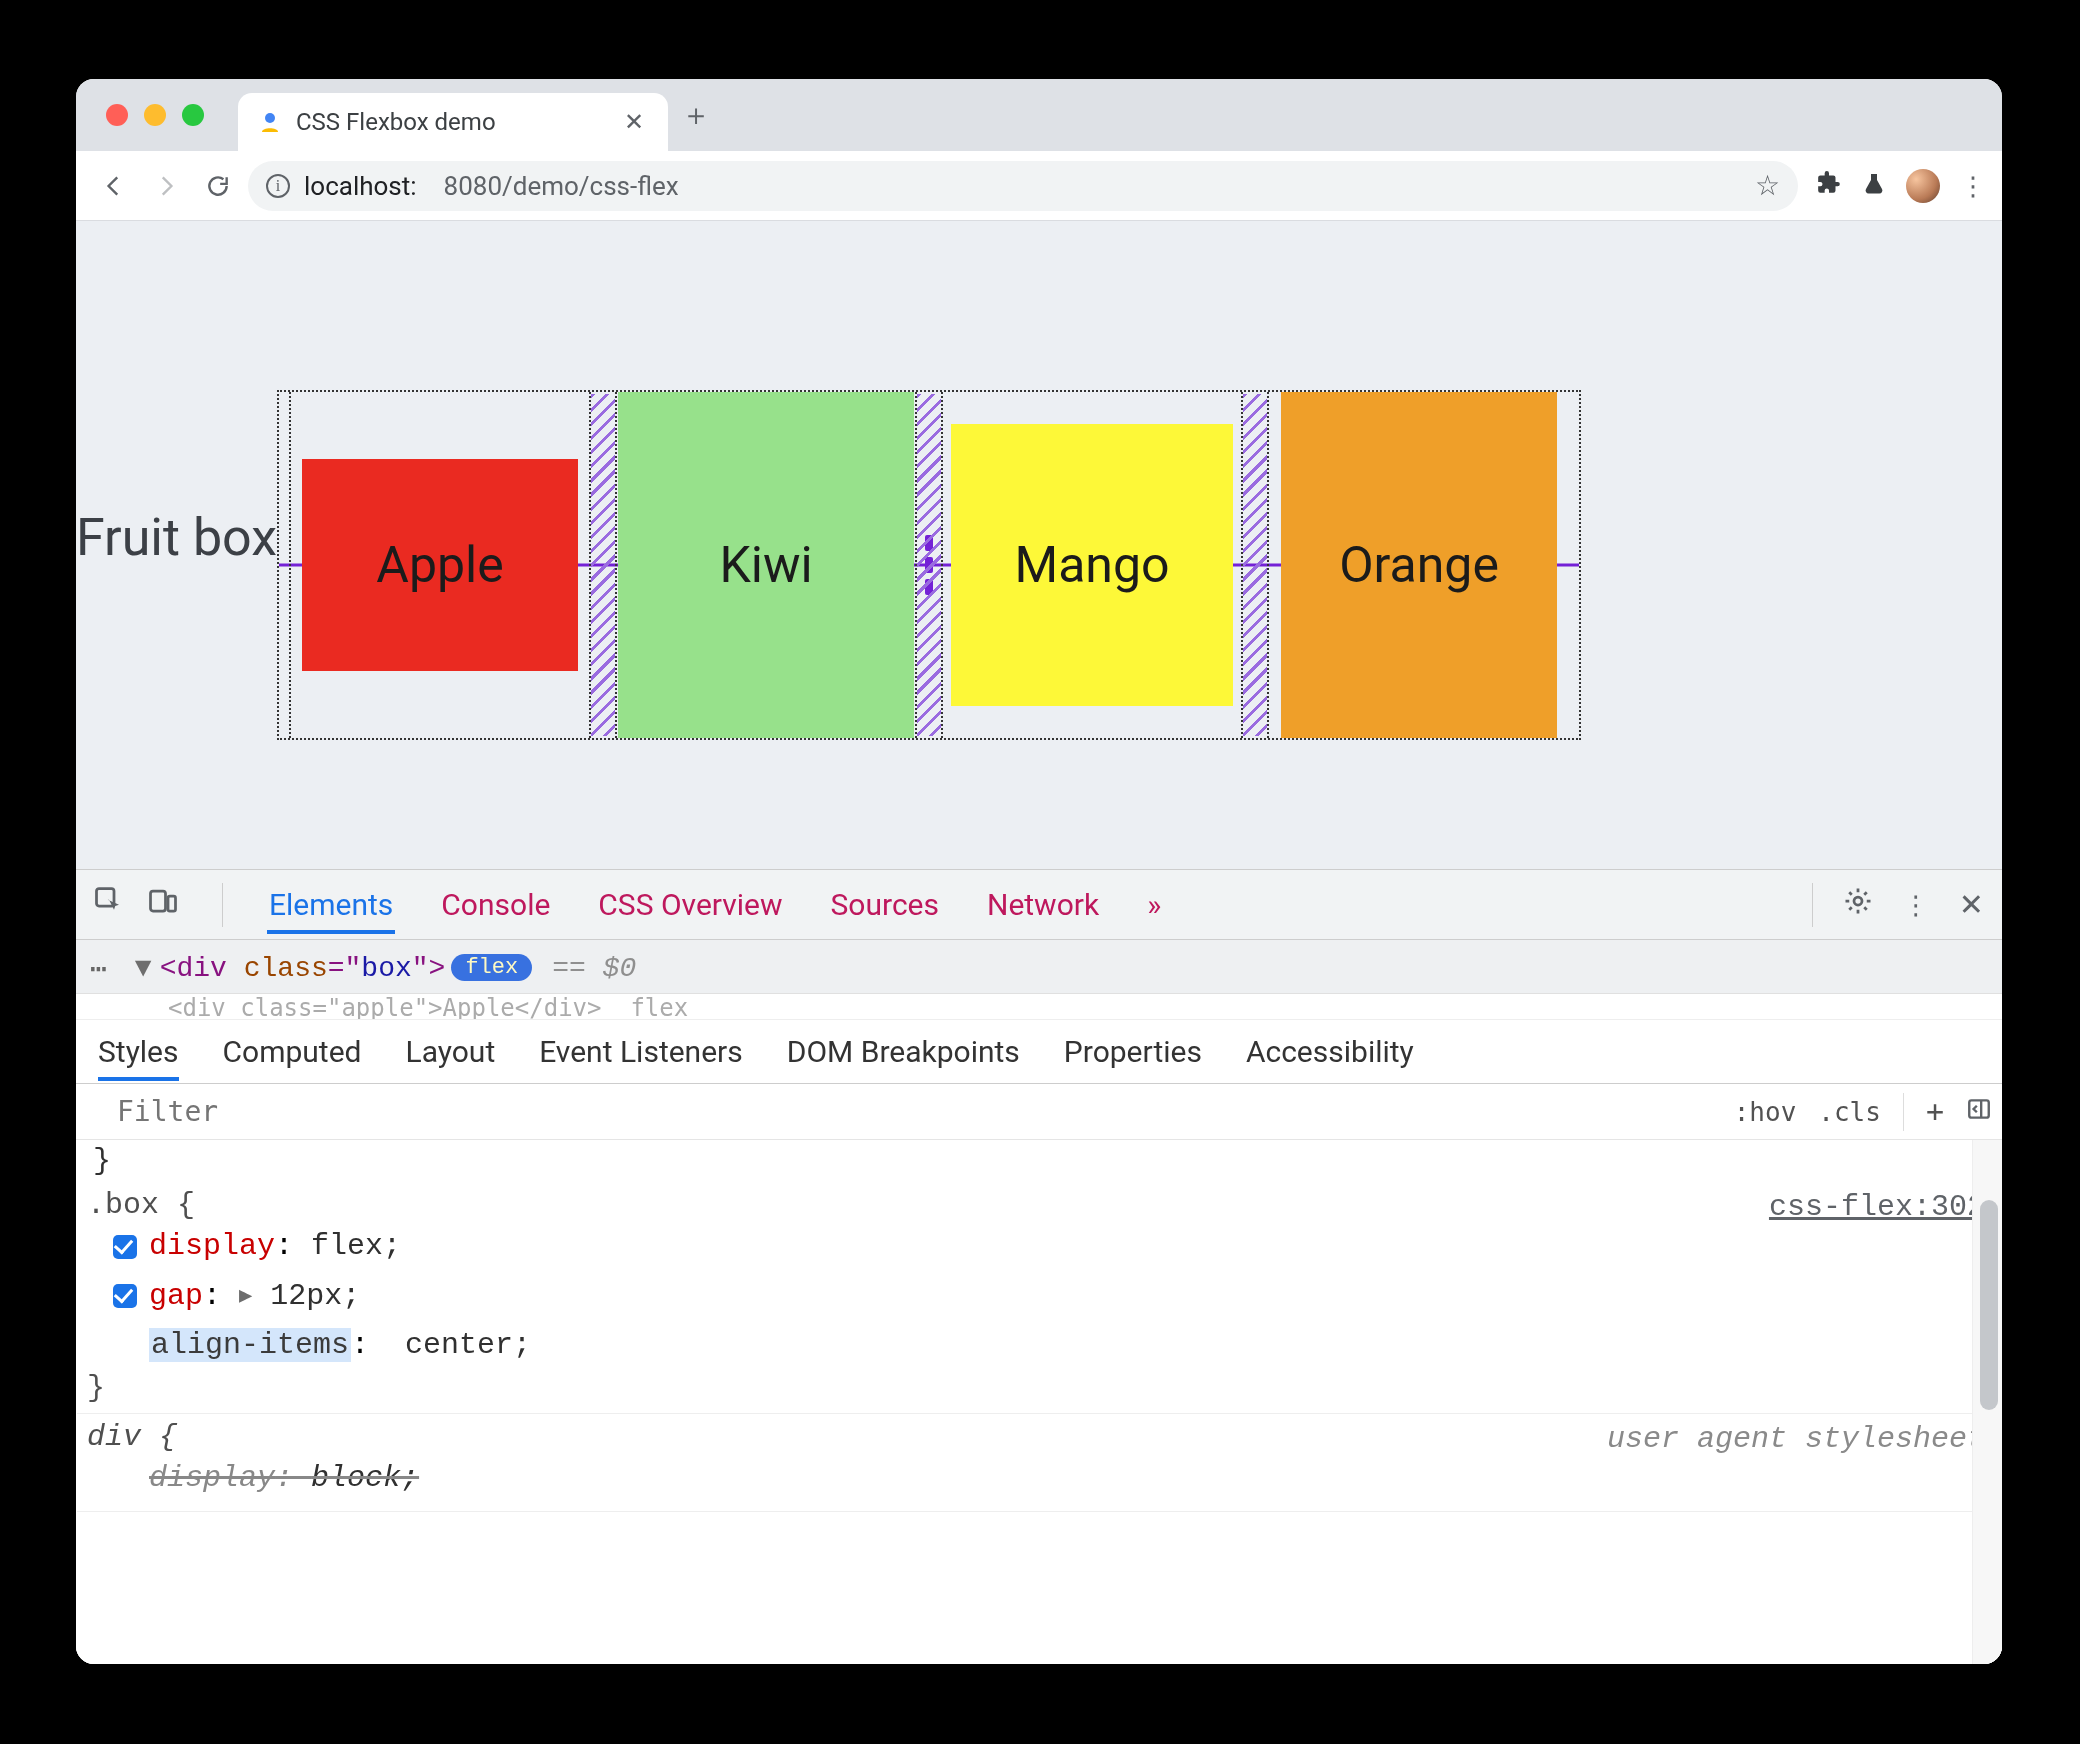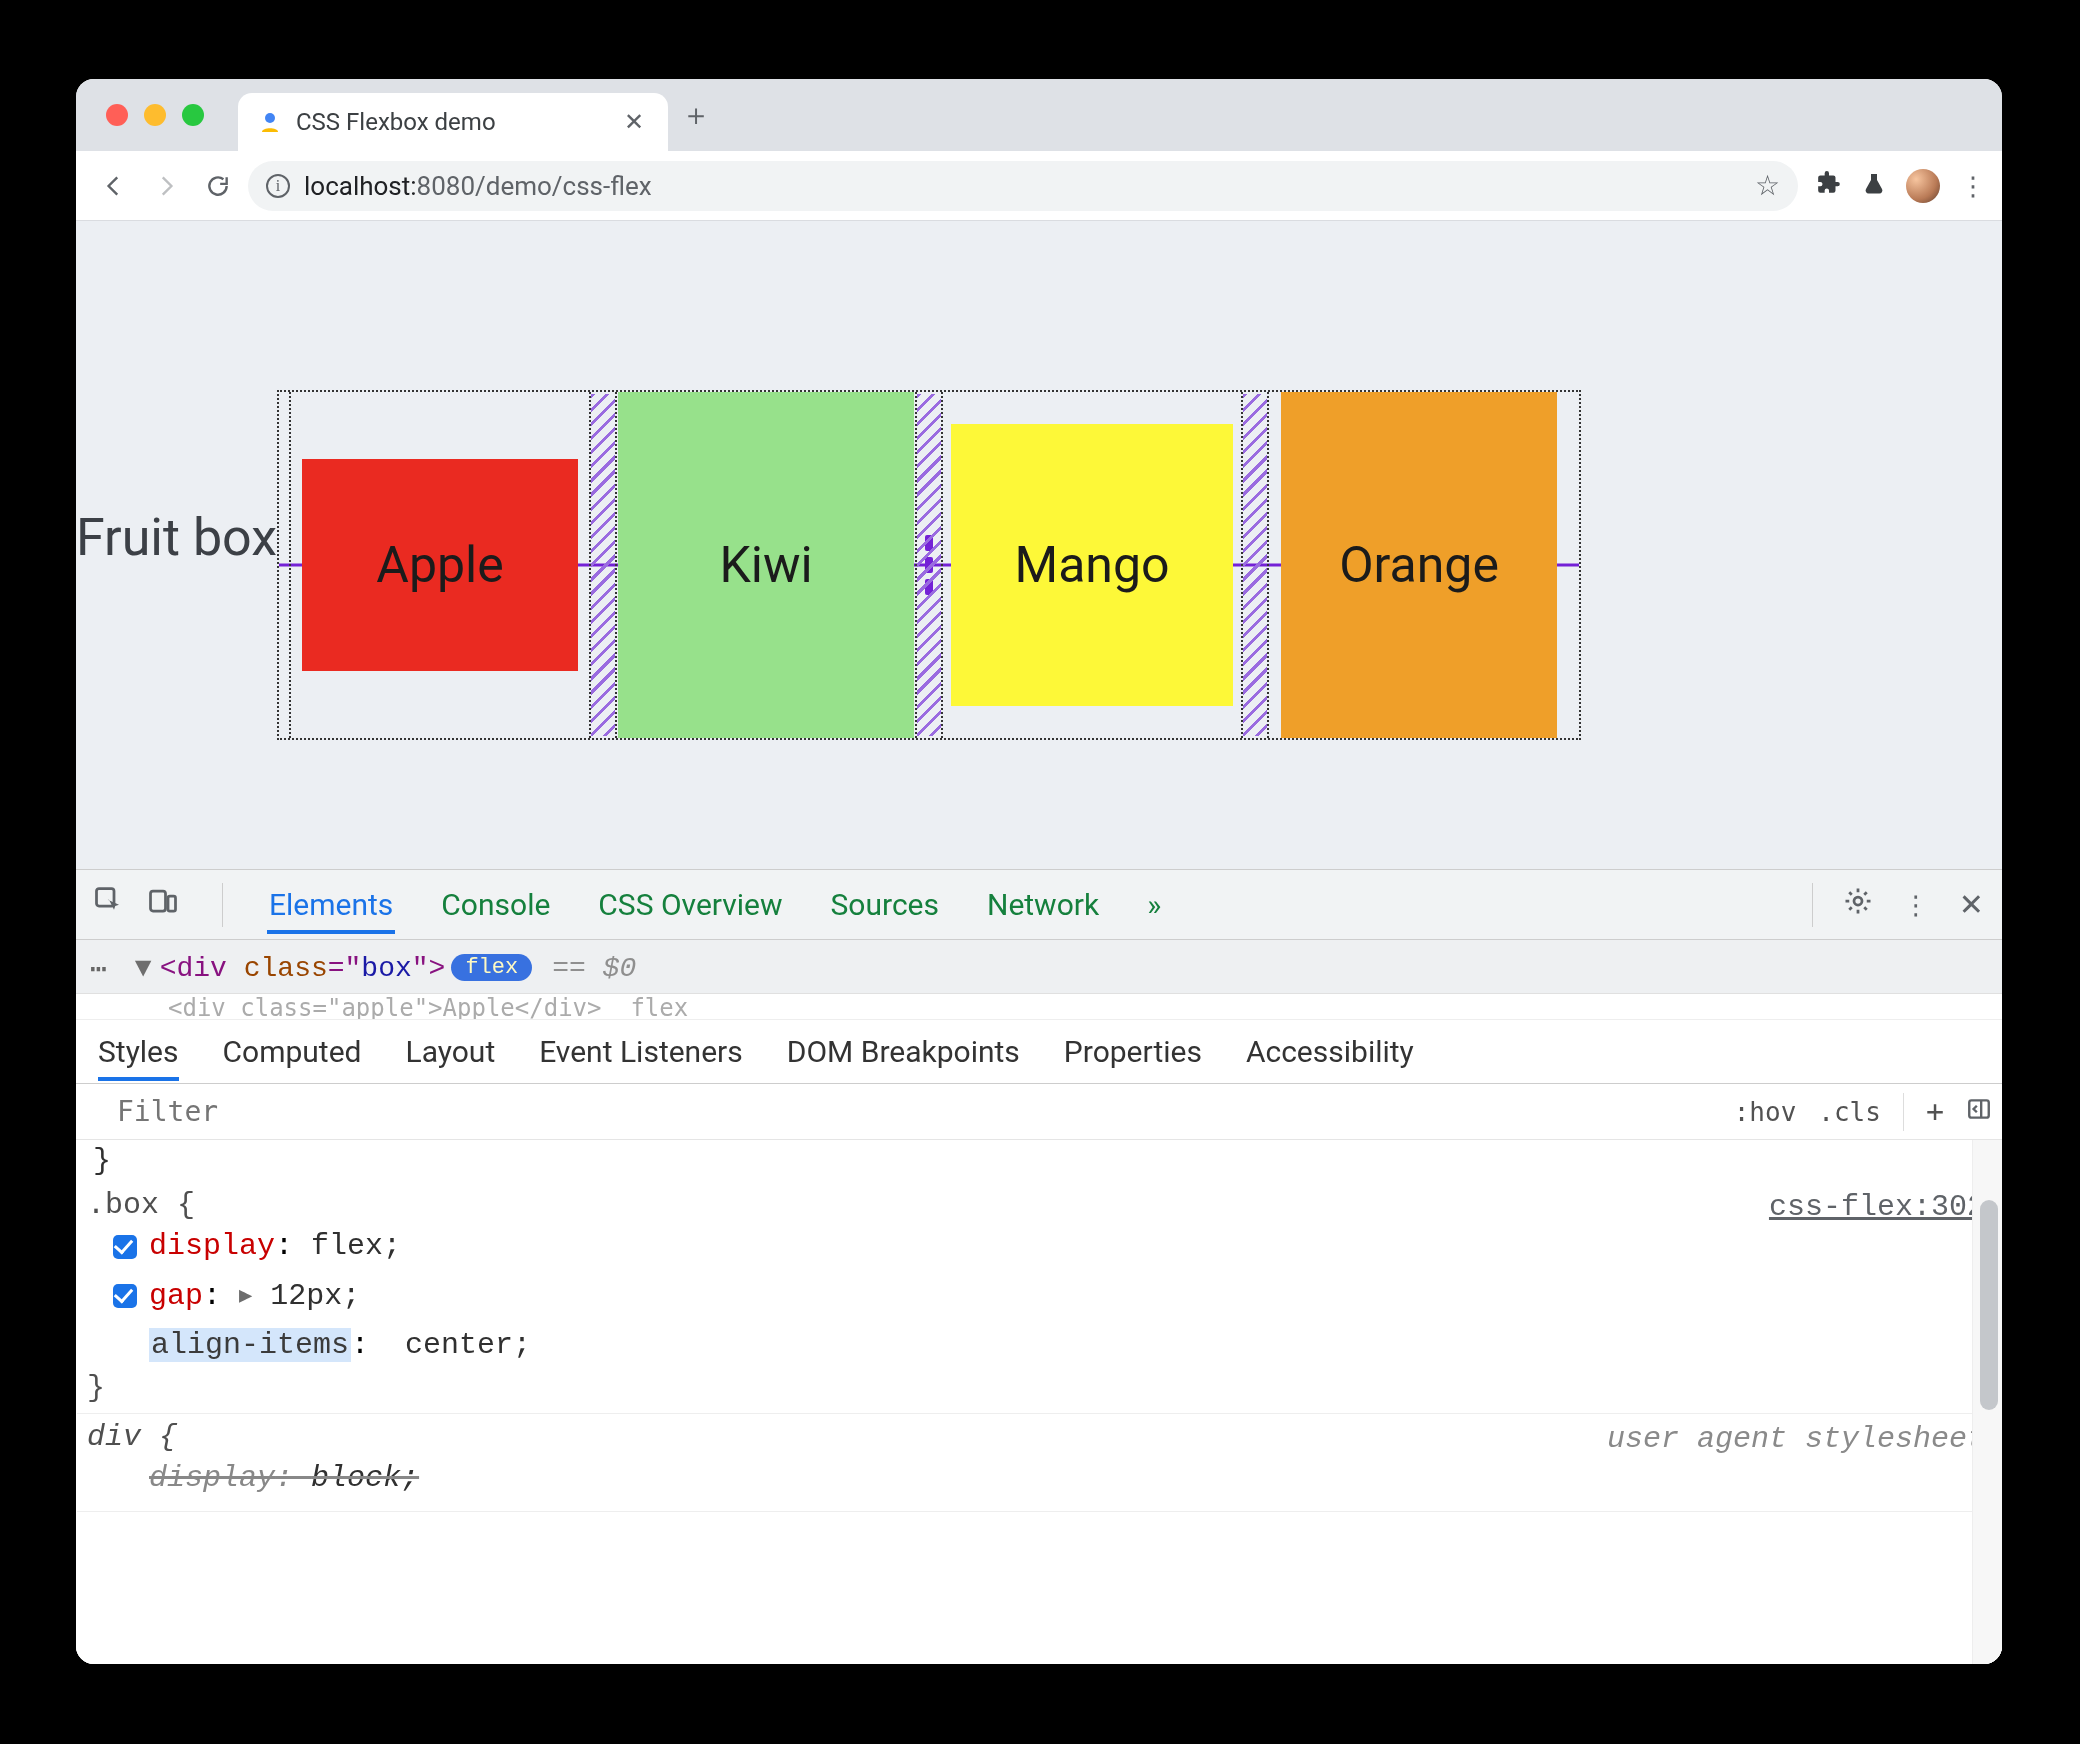--- a/index.html
+++ b/index.html
@@ -51,21 +51,21 @@
   .tbtn { width:44px; height:44px; display:flex; align-items:center; justify-content:center; color:#5f6368; font-size:24px; border-radius:50%; cursor:pointer;}
   .nav-back svg, .nav-fwd svg, .reload svg { width:26px; height:26px; }
   .omnibox {
     flex:1; height:50px; background:#f1f3f4; border-radius:25px;
     display:flex; align-items:center; padding:0 18px; gap:14px;
     color:#5f6368; font-size:26px;
   }
   .omnibox .info { width:24px; height:24px; border:2px solid #5f6368; border-radius:50%; display:flex; align-items:center; justify-content:center; font-size:16px; font-family: Georgia, serif; }
   .addr { flex:1; font-family: inherit; }
   .addr .host { color:#202124; }
-  .addr .path { color:#5f6368; }
+  .addr .path { color:#5f6368;margin-left:27px; }
   .right-icons { display:flex; align-items:center; gap:20px; margin-left:10px; }
   .avatar-img { width:34px; height:34px; border-radius:50%; background: radial-gradient(circle at 30% 30%, #f7c59f, #b97a56 60%, #5b3a29); }
   .kebab { font-size:26px; color:#5f6368; }
   
   .page {
     height: 648px; background:#eceff3;
     display:flex; flex-direction:row; align-items:center;
     padding-top: 40px;
   }
   .page-title { font-size: 52px; color:#3c4046; font-weight:400; margin-bottom: 56px; }
@@ -111,21 +111,21 @@
     border-top:1px solid #cdcdcd; background:#f1f3f4;
     font-family: inherit;
   }
   .dt-tabs {
     height:70px; display:flex; align-items:center;
     border-bottom:1px solid #cdcdcd; background:#f1f3f4;
     padding: 0 18px; gap: 44px;
     font-size:30px; color:#333;
   }
   .dt-left-icons{ display:flex; gap:24px; align-items:center;}
-  .dt-tab { padding:12px 2px; cursor:pointer; color:#15803d;}
+  .dt-tab { padding:12px 2px; cursor:pointer; color:#be185d;}
   .dt-tab.active { color:#1a73e8; border-bottom:4px solid #1a73e8; padding-bottom:8px;}
   .dt-right { margin-left:auto; display:flex; gap:30px; align-items:center;}
   .dt-sep{ width:1px; height:44px; background:#cdcdcd; }
   
   .elements-bar {
     background:#eef0f2; border-bottom:1px solid #e0e0e0;
     display:flex; align-items:center; padding: 4px 14px 0 14px;
     font-family: Menlo, Monaco, "Courier New", monospace;
     font-size:28px; gap:6px; color:#303030; height:54px;
   }

